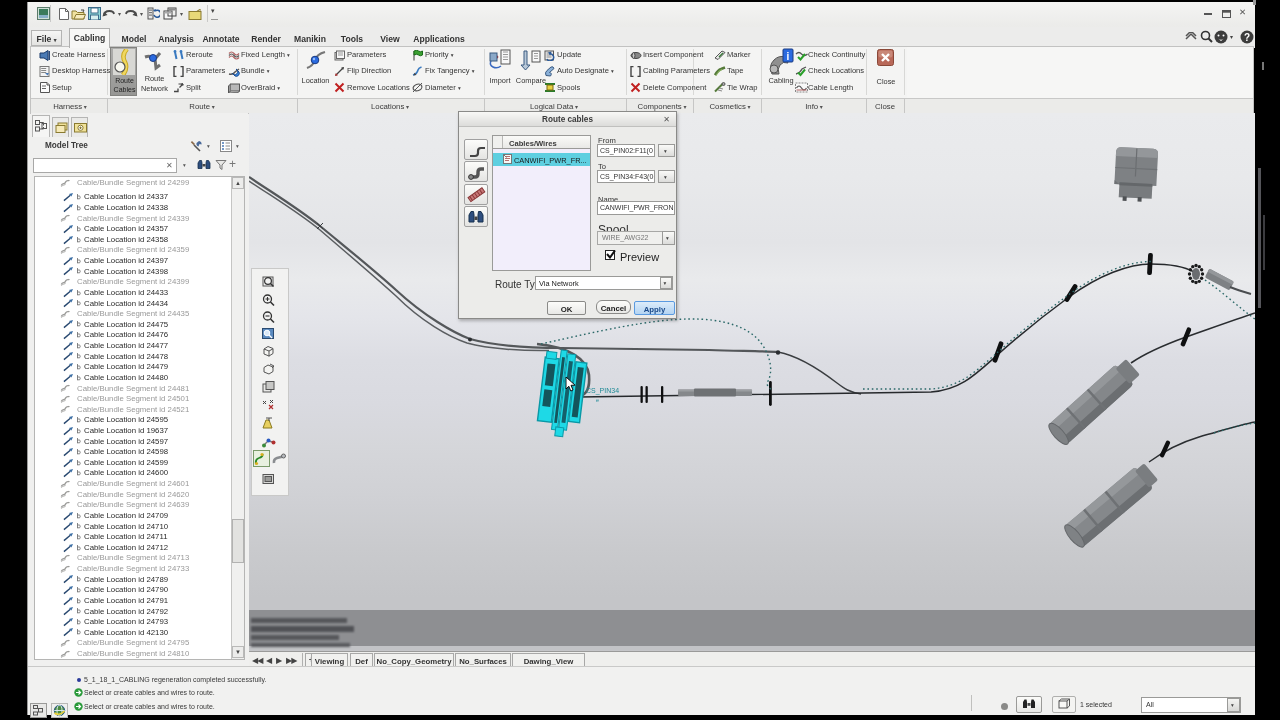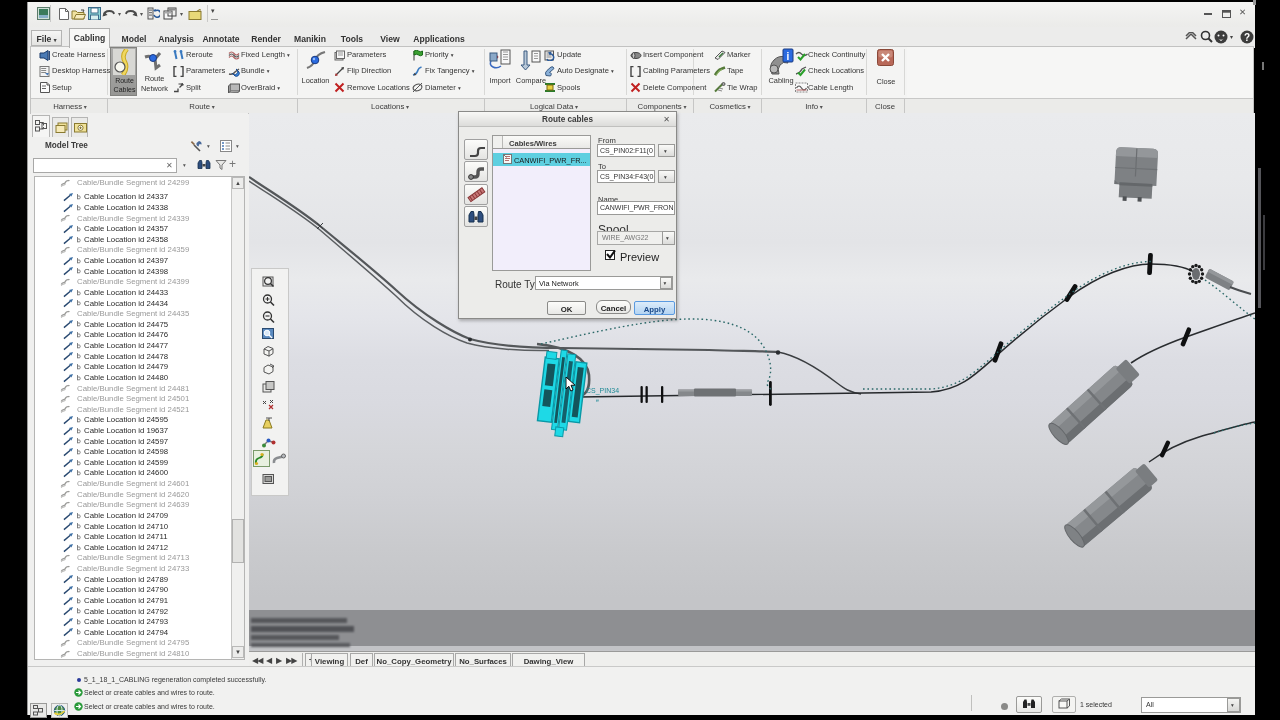--- a/index.html
+++ b/index.html
@@ -808,21 +808,21 @@
             <span class="tt">Cable Location id 24793</span>
           </div>
 <div class="trow tloc" style="top:450.4px">
             <svg class="ti" style="left:28px" viewBox="0 0 12 11" width="12" height="11">
               <path d="M1 9.5 L8 3.5" stroke="#26466e" stroke-width="1.5" fill="none"></path>
               <path d="M6.5 2.2 L11 1 L9.2 5 Z" fill="#3a6ea5"></path>
             </svg>
             <svg class="abs" style="left:41.5px;top:2px" width="4" height="6" viewBox="0 0 4 6">
               <path d="M0.5 0 v5.2 M0.5 2 h1.8 a0.9 1.4 0 1 1 0 2.8 h-1.8" fill="none" stroke="#666" stroke-width="0.8"></path>
             </svg>
-            <span class="tt">Cable Location id 24794</span>
+            <span class="tt">Cable Location id 42130</span>
           </div>
 <div class="trow tseg" style="top:461.0px">
             <svg class="ti" style="left:25px" viewBox="0 0 13 11" width="13" height="11">
               <path d="M1.5 8.5 C3 4.5,5 8,6.5 4.5 C8 1.5,10 3.5,11 2" stroke="#9a9a98" stroke-width="1.6" fill="none"></path>
               <path d="M1.5 10 C3 6.5,5 9.5,6.5 6.5" stroke="#bdbdbb" stroke-width="1.3" fill="none"></path>
             </svg>
             <span class="tt">Cable/Bundle Segment id 24795</span>
           </div>
 <div class="trow tseg" style="top:471.7px">
             <svg class="ti" style="left:25px" viewBox="0 0 13 11" width="13" height="11">

